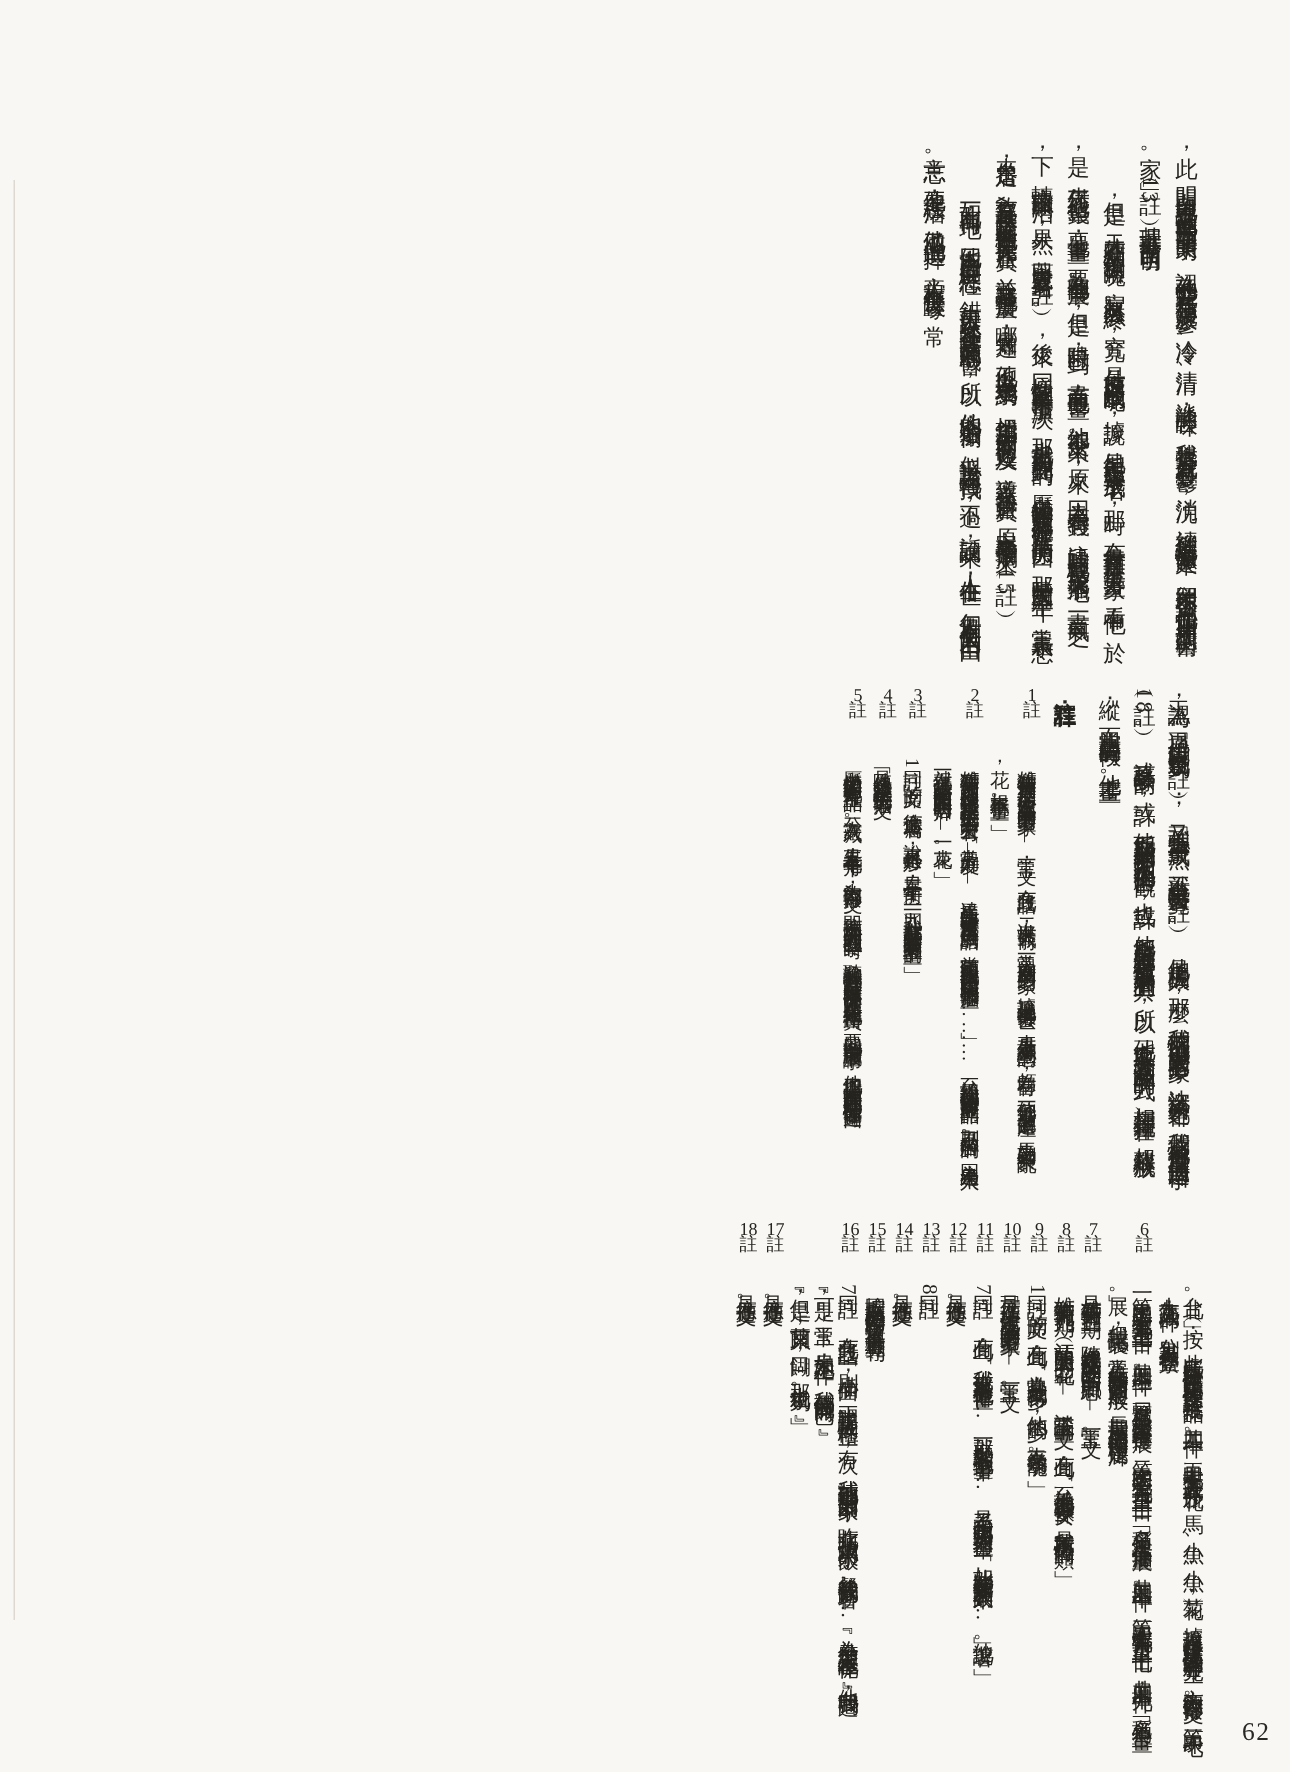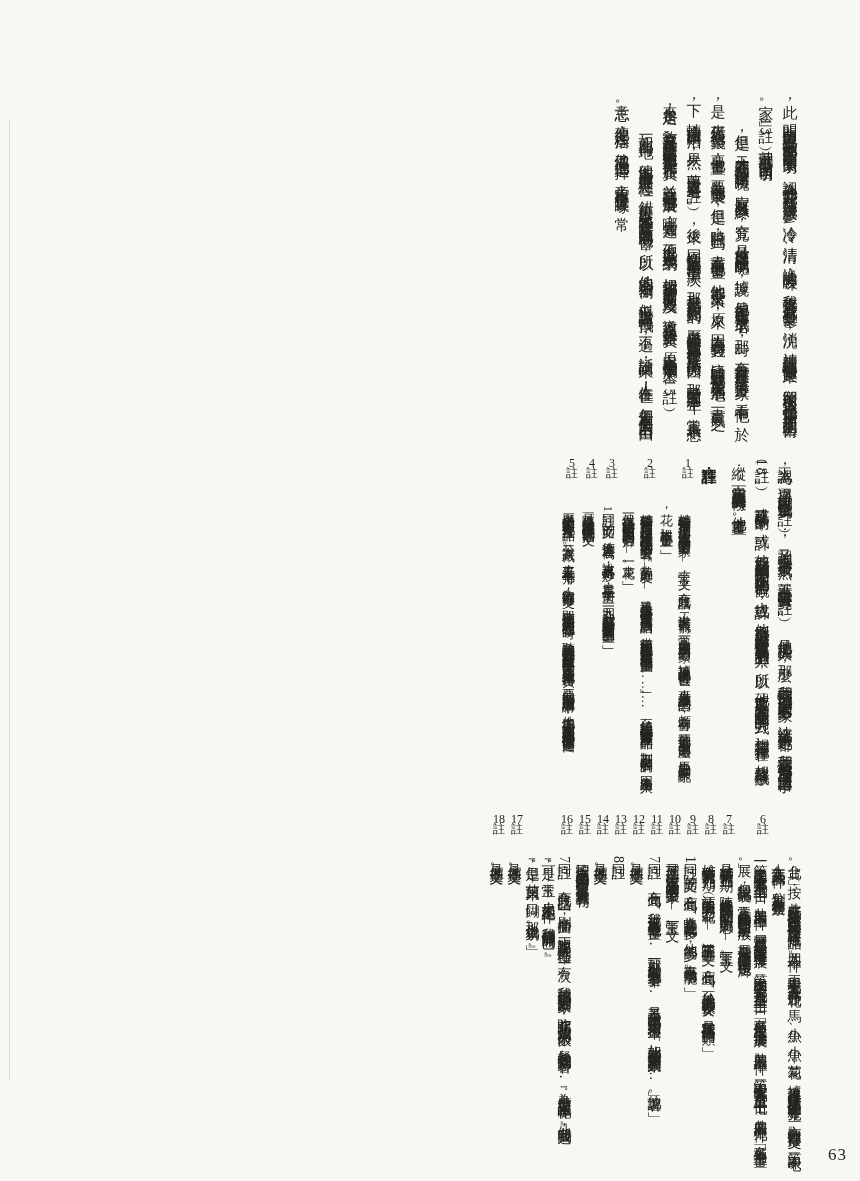--- a/index.html
+++ b/index.html
@@ -150,14 +150,14 @@
     <div class="note note-b">
       <span class="note-label"><span>註</span><span class="tcy">17</span></span>
       <span class="note-body">見席德進文。</span>
     </div>
     <div class="note note-b">
       <span class="note-label"><span>註</span><span class="tcy">18</span></span>
       <span class="note-body">見席德進文。</span>
     </div>
   </div>
 
-  <div class="page-number">63</div>
+  <div class="page-number">62</div>
 </div>
 
 </body></html>

